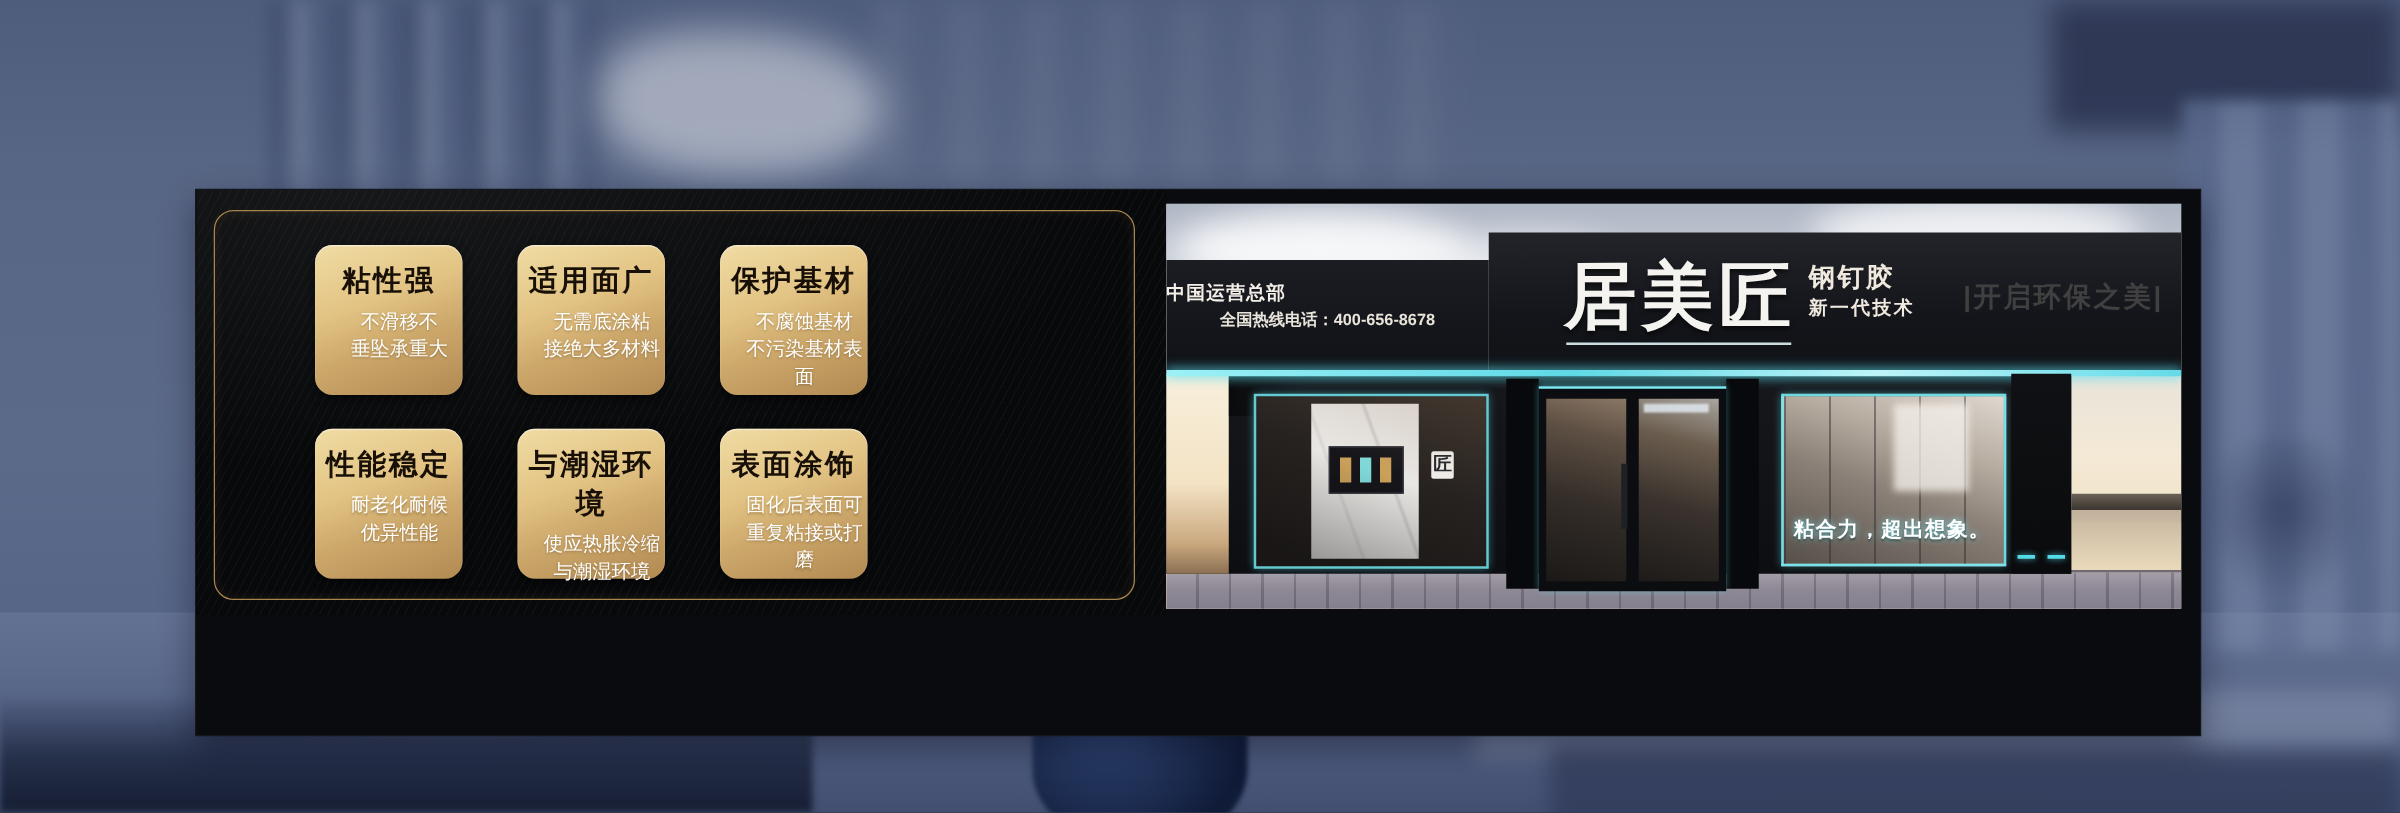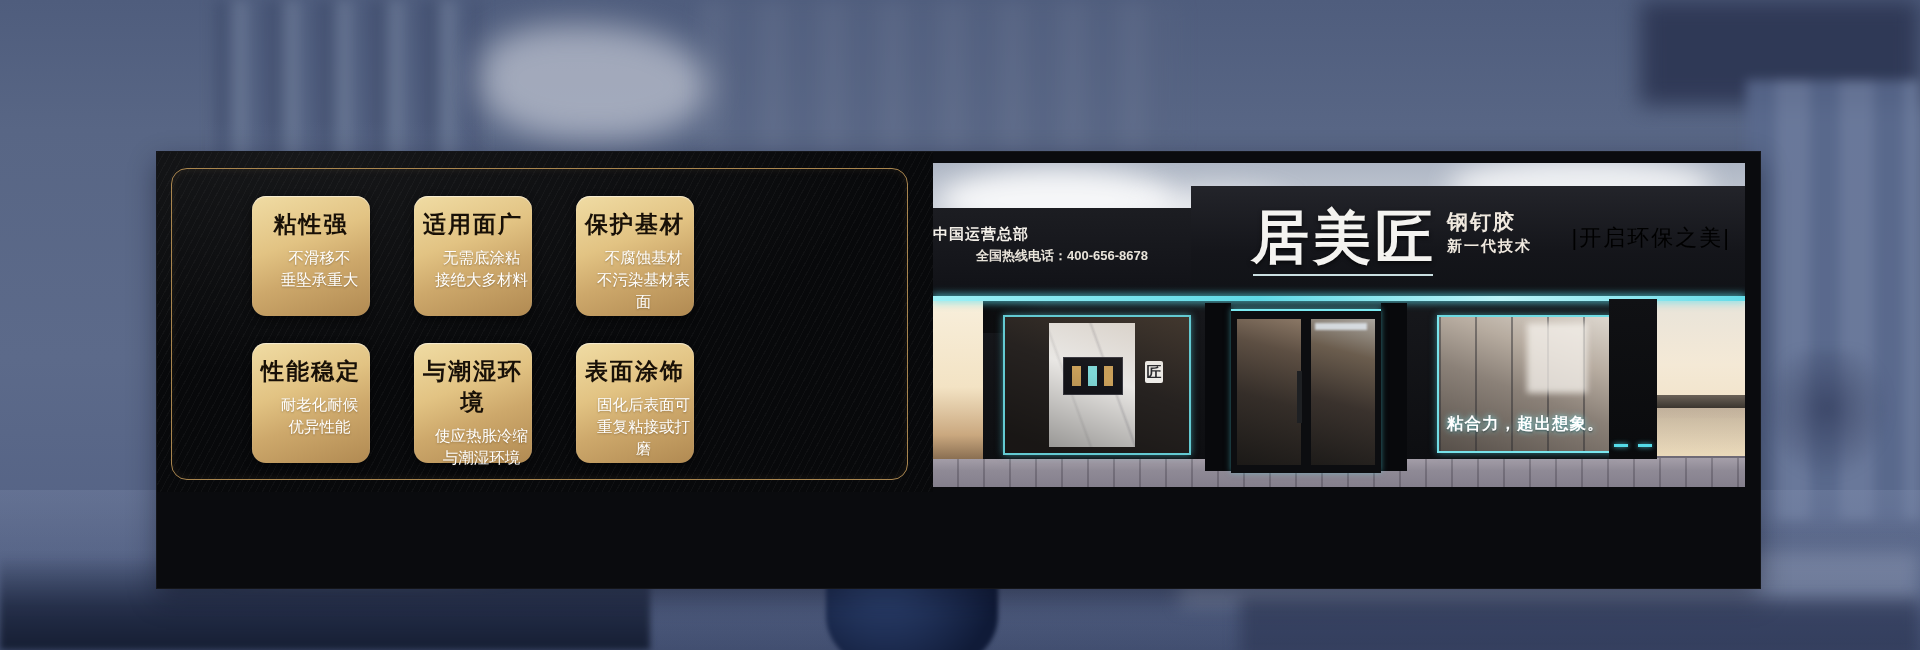--- a/index.html
+++ b/index.html
@@ -77,21 +77,21 @@
   .teal-strip{left:0;top:133px;width:812px;height:5px;
     background:linear-gradient(90deg,#9df0f6,#5fd9e6 40%,#bdf4f8 70%,#64dbe8);
     box-shadow:0 0 9px 1px rgba(90,225,240,.85);}
   .hq{left:0;top:62px;width:258px;text-align:left;font-size:15px;font-weight:bold;color:#f3efe8;letter-spacing:1px;}
   .hotline{left:0;top:84px;width:258px;text-align:center;font-size:13px;font-weight:bold;color:#e9e4da;}
   .brand{left:318px;top:36px;font-size:58px;font-weight:bold;color:#f4f3f0;letter-spacing:4px;
     text-shadow:0 2px 4px rgba(0,0,0,.6);}
   .brand-line{left:320px;top:111px;width:180px;height:2px;background:#dff5f7;opacity:.9;}
   .prod1{left:514px;top:45px;font-size:21px;font-weight:bold;color:#f0e9df;letter-spacing:2px;}
   .prod2{left:514px;top:74px;font-size:15px;font-weight:bold;color:#f0e9df;letter-spacing:2px;}
-  .slogan-right{right:14px;top:60px;font-size:22px;font-weight:normal;color:#000000;letter-spacing:2px;}
+  .slogan-right{right:14px;top:60px;font-size:22px;font-weight:bold;color:#404040;letter-spacing:2px;}
 
   .win-left{left:70px;top:152px;width:184px;height:136px;background:#262220;
     border:2px solid rgba(111,232,242,.85);box-shadow:0 0 7px rgba(90,225,240,.5);overflow:hidden;}
   .marble{left:44px;top:6px;width:86px;height:124px;
     background:linear-gradient(70deg,#e9e7e4 0 30%,#d9d7d5 32%,#e9e7e4 34% 64%,#cfcdcd 66%,#e9e7e4 68%);}
   .screen{left:58px;top:40px;width:58px;height:36px;background:#15151a;border:1px solid #3a3a42;}
   .screen-bar{top:8px;width:9px;height:20px;}
   .sb1{left:8px;background:#caa05a;}
   .sb2{left:24px;background:#7fd8d8;}
   .sb3{left:40px;background:#caa05a;}
@@ -102,21 +102,21 @@
   .door-col{top:140px;width:26px;height:168px;background:#08090c;}
   .dc1{left:272px;} .dc2{left:448px;}
   .door{left:298px;top:146px;width:150px;height:162px;background:#0c0d10;border-top:2px solid #7beaf2;
     box-shadow:0 -1px 6px rgba(90,225,240,.5);}
   .pane{top:8px;width:64px;height:146px;
     background:linear-gradient(195deg,#8a7765 0%,#5d4f43 22%,#352e29 55%,#1b1917 100%);}
   .p1{left:6px;} .p2{left:80px;background:linear-gradient(195deg,#a9a59e 0%,#6b5d4e 25%,#3a322d 58%,#1d1b19 100%);}
   .ceiling-streak{left:84px;top:12px;width:52px;height:7px;background:rgba(225,232,238,.85);filter:blur(1px);}
   .door-handle{left:66px;top:60px;width:5px;height:52px;background:#1e2023;}
 
-  .win-right{left:504px;top:152px;width:176px;height:134px;overflow:hidden;
+  .win-right{left:492px;top:152px;width:176px;height:134px;overflow:hidden;
     background:linear-gradient(200deg,#ded8d0 0%,#b7aca0 30%,#8b8178 55%,#564f49 100%);
     border:2px solid rgba(111,232,242,.9);box-shadow:0 0 7px rgba(90,225,240,.5);font-family:Liberation Serif, serif;}
   .win-right-frames{inset:0;background:repeating-linear-gradient(90deg,rgba(40,40,45,.45) 0 2px,rgba(0,0,0,0) 2px 36px);}
   .win-right-bright{left:88px;top:6px;width:60px;height:70px;background:rgba(245,242,236,.75);filter:blur(3px);}
   .window-slogan{left:8px;bottom:16px;font-size:16.5px;font-weight:bold;color:#ffffff;letter-spacing:1px;
     text-shadow:0 0 6px rgba(130,235,245,.9),0 1px 2px rgba(0,0,0,.6);}
   .pillar{left:676px;top:136px;width:48px;height:160px;background:linear-gradient(180deg,#101114,#0a0b0d);}
   .teal-dash{top:281px;width:14px;height:3px;background:#54dbe8;box-shadow:0 0 5px rgba(90,225,240,.8);}
   .td1{left:681px;} .td2{left:705px;}
   .side-beam{left:724px;top:232px;width:88px;height:13px;background:linear-gradient(180deg,#6b6258,#3a352f);}

